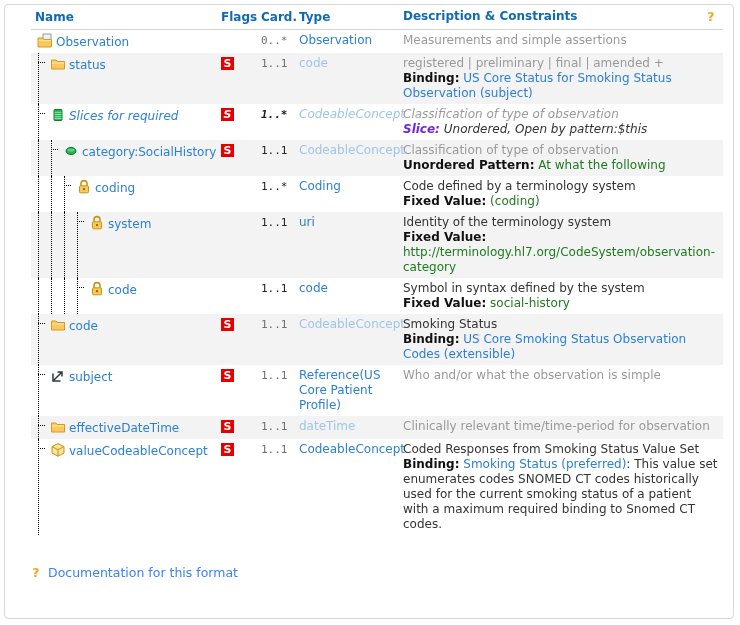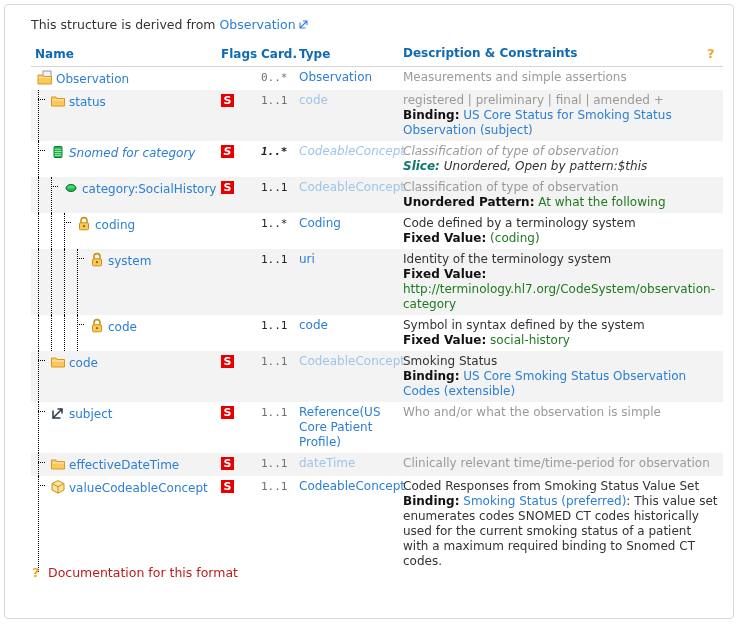--- a/index.html
+++ b/index.html
@@ -174,21 +174,21 @@
   .type { color:#2b7fd4; }
   .type.muted { color:#9fc5e8; }
   .type.italic { color:#9fc5e8; font-style: italic; }
 
   .desc { color:#333;margin-top:25px; }
   .desc .muted { color:#9a9a9a; }
   .desc .mutedit { color:#9a9a9a; font-style: italic; }
   .desc b { color:#111; }
   .desc .lnk { color:#2b7fd4; }
   .desc .green { color:#1f7a1f; }
-  .desc .bi { font-weight:bold; font-style:italic; color:#0f766e;}
+  .desc .bi { font-weight:bold; font-style:italic; color:#6d28d9;}
   .desc .it { font-style: italic; }
 
   
   .vline {
     position: absolute;
     width: 1px;
     border-left: 1px dotted #000;
     left: 0;
     top: 0;
     bottom: 0;
@@ -200,38 +200,32 @@
     width: 8px;
   }
 
   
   .footer {
     position: absolute;
     left: 26px;
     bottom: 38px;
     font-size: 12.5px;
   }
-  .footer a { color: #b91c1c; text-decoration: none; }
+  .footer a { color: #3b82f6; text-decoration: none; }
   .qm { display:inline-block; width:13px; height:15px; vertical-align:-3px; margin-right:4px;}
   .qm svg { display:block; }
   .hdr-qm { float: right; width:13px;height:15px; }
 </style>
 </head>
 <body>
 
 <div class="page">
   <div class="panel">
 
 
-    <div class="derived">
-      <span>This structure is derived from </span><a href="#">Observation</a><span class="extlink"><svg width="9" height="9" viewBox="0 0 9 9">
-            <path d="M1 8 L8 1 M4 1 L8 1 L8 5" fill="none" stroke="#2b7fd4" stroke-width="1.1"></path>
-            <path d="M1 2.6 L1 8 L6.4 8" fill="none" stroke="#2b7fd4" stroke-width="1.1"></path>
-          </svg></span>
-    </div>
 
     <div class="tblwrap">
       <table class="struct">
         <colgroup>
           <col class="c-name">
             <col class="c-flags">
             <col class="c-card">
             <col class="c-type">
             <col class="c-desc">
         </colgroup>
@@ -270,21 +264,21 @@
                   </svg></span><span class="nmlabel">status</span></td>
               <td><span class="flag-s">S</span></td>
               <td><span class="card">1..1</span></td>
               <td><span class="type muted">code</span></td>
               <td class="desc"><span class="muted">registered | preliminary | final | amended +</span><br><b>Binding:</b> <span class="lnk">US Core Status for Smoking Status Observation</span> <span class="lnk">(subject)</span></td>
             </tr>
             <tr class="norm">
               <td class="namecell"><span class="vline" style="left:7px;top:0px;bottom:0px"></span><span class="elbow" style="left:7px;top:0px;height:9px;width:7px;border-left:none"></span><span class="indent" style="width:15px"></span><span class="ico"><svg width="16" height="16" viewBox="0 0 16 16">
                     <rect x="4" y="2.5" width="8" height="11" rx="1" fill="#22b14c" stroke="#0d7a2f" stroke-width="1"></rect>
                     <path d="M4.5 5.3 L11.5 5.3 M4.5 7.5 L11.5 7.5 M4.5 9.7 L11.5 9.7 M4.5 11.6 L11.5 11.6" stroke="#9ff0b8" stroke-width="0.9"></path>
-                  </svg></span><span class="nmlabel italic">Snomed for category</span></td>
+                  </svg></span><span class="nmlabel italic">Slices for required</span></td>
               <td><span class="flag-s it">S</span></td>
               <td><span class="card it">1..*</span></td>
               <td><span class="type italic">CodeableConcept</span></td>
               <td class="desc"><span class="mutedit">Classification of type of observation</span><br><span class="bi">Slice:</span> <span class="it">Unordered, Open by pattern:$this</span></td>
             </tr>
             <tr class="alt">
               <td class="namecell"><span class="vline" style="left:7px;top:0px;bottom:0px"></span><span class="vline" style="left:20px;top:0px;bottom:0px"></span><span class="elbow" style="left:20px;top:0px;height:9px;width:7px;border-left:none"></span><span class="indent" style="width:28px"></span><span class="ico"><svg width="16" height="16" viewBox="0 0 16 16">
                     <ellipse cx="8" cy="8" rx="5" ry="3.6" fill="#22b14c" stroke="#0d7a2f" stroke-width="1"></ellipse>
                     <ellipse cx="8" cy="7" rx="3.4" ry="1.6" fill="#5fe08a" opacity=".8"></ellipse>
                   </svg></span><span class="nmlabel">category:SocialHistory</span></td>

